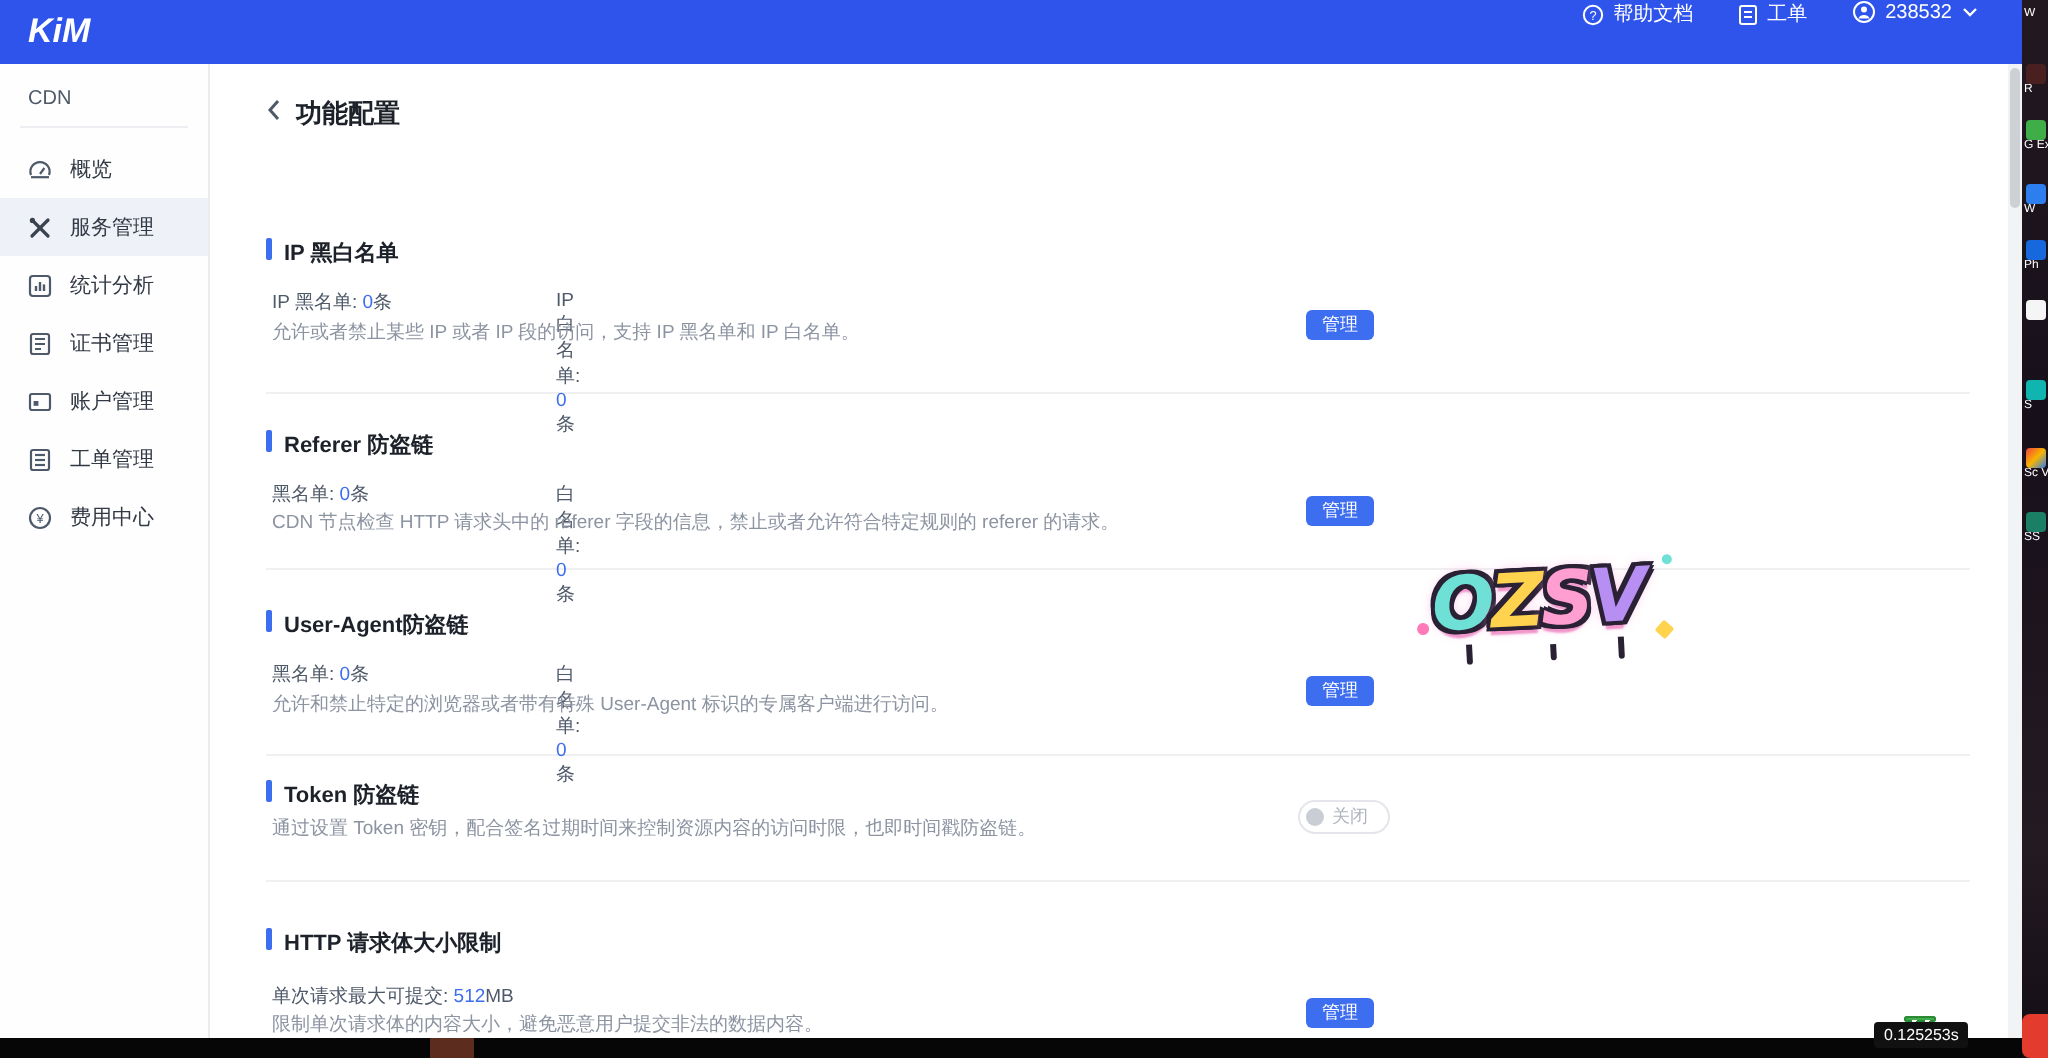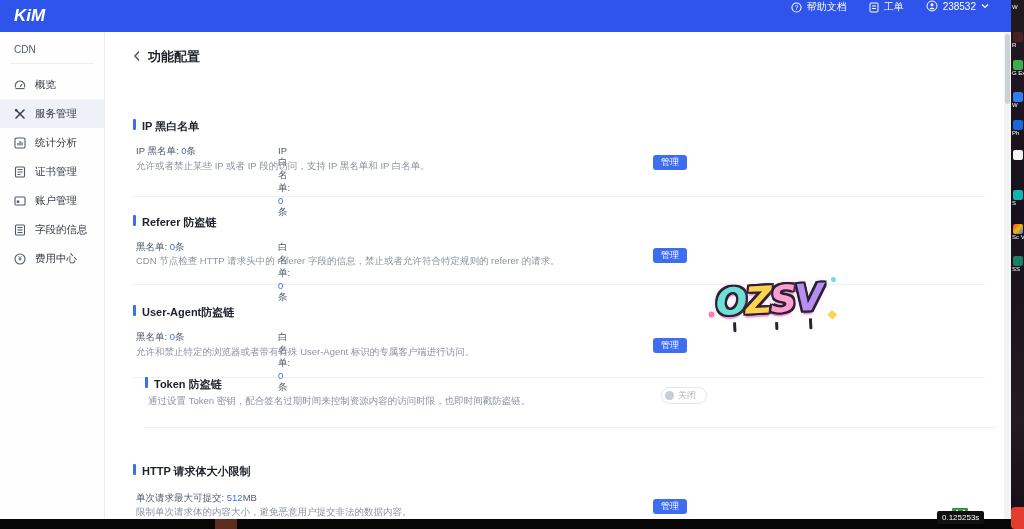--- a/index.html
+++ b/index.html
@@ -178,21 +178,21 @@
     </div>
     <div class="side-item">
       <span>
           <svg width="12" height="12" viewBox="0 0 12 12">
             <rect x="1.5" y="1" width="9" height="10" rx="1" fill="none" stroke="#4e5969" stroke-width="1.1"></rect>
             <line x1="3.5" y1="3.5" x2="8.5" y2="3.5" stroke="#4e5969" stroke-width="1.1"></line>
             <line x1="3.5" y1="6" x2="8.5" y2="6" stroke="#4e5969" stroke-width="1.1"></line>
             <line x1="3.5" y1="8.5" x2="8.5" y2="8.5" stroke="#4e5969" stroke-width="1.1"></line>
           </svg>
         </span>
-      <span>字段的信息</span>
+      <span>工单管理</span>
     </div>
     <div class="side-item">
       <span>
           <svg width="12" height="12" viewBox="0 0 12 12">
             <circle cx="6" cy="6" r="5" fill="none" stroke="#4e5969" stroke-width="1.1"></circle>
             <text x="6" y="8.4" font-size="6.5" fill="#4e5969" text-anchor="middle" font-family="Liberation Sans">¥</text>
           </svg>
         </span>
       <span>费用中心</span>
     </div>
@@ -242,21 +242,21 @@
         <span>User-Agent防盗链</span>
       </div>
       <div class="stats" style="top:46px;">
         <span><span>黑名单:</span> <span class="stat-val">0</span><span class="stat-unit">条</span></span>
         <span class="stat2"><span>白名单:</span> <span class="stat-val">0</span><span class="stat-unit">条</span></span>
       </div>
       <div class="sec-desc" style="top:61px;">允许和禁止特定的浏览器或者带有特殊 User-Agent 标识的专属客户端进行访问。</div>
       <button class="manage-btn" style="top:53px;">管理</button>
     </div>
 
-    <div class="section bordered" style="top:331px; height:65px;margin-left:12px;">
+    <div class="section bordered" style="top:344px; height:65px;">
       <div class="sec-title" style="top:14px; left:0;">
         <span class="sec-bar"></span>
         <span>Token 防盗链</span>
       </div>
       <div class="sec-desc" style="top:32px;">通过设置 Token 密钥，配合签名过期时间来控制资源内容的访问时限，也即时间戳防盗链。</div>
       <div class="status-badge" style="top:24px;">
         <span class="status-dot"></span>
         <span class="status-text">关闭</span>
       </div>
     </div>

